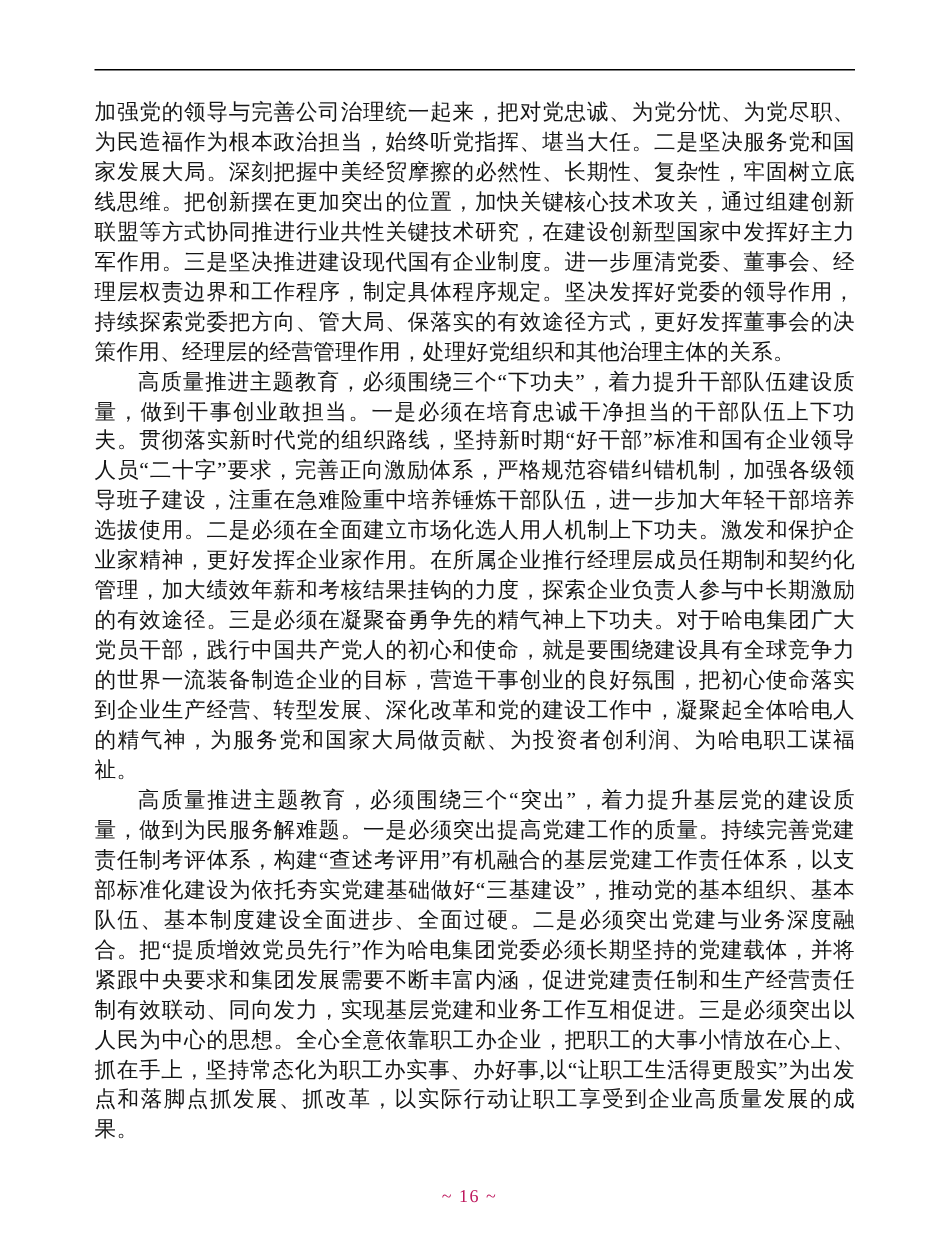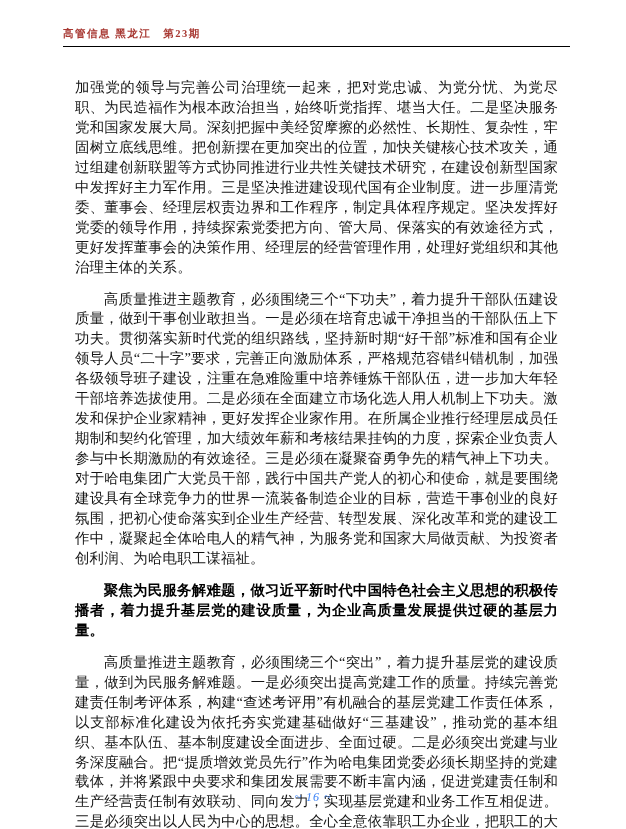--- a/index.html
+++ b/index.html
@@ -34,21 +34,21 @@
     top: 66px;
     left: 63px;
     width: 507px;
     font-size: 14.4px;
     line-height: 19.95px;
     color: #151515;
     text-align: justify;
     letter-spacing: 0.2px;
   }
   .body-text p {
-    margin: 12px;
+    margin: 0;
     padding: 0;
     text-indent: 2em;
   }
   .body-text p.no-indent { text-indent: 0; }
   .body-text p.bold {
     font-weight: bold;
     color: #000000;
     letter-spacing: 0;
   }
   .footer {
@@ -58,26 +58,22 @@
     width: 100%;
     text-align: center;
     font-size: 12px;
     letter-spacing: 1px;
   }
 </style>
 </head>
 <body>
 
 <div class="page">
-  <div class="header">
-    <span style="color: rgb(168, 56, 50);">高管信息 黑龙江　第23期</span>
-  </div>
   <div class="header-rule" style="border-top-color: rgb(0, 0, 0);"></div>
   <div class="body-text">
       <p class="no-indent">加强党的领导与完善公司治理统一起来，把对党忠诚、为党分忧、为党尽职、为民造福作为根本政治担当，始终听党指挥、堪当大任。二是坚决服务党和国家发展大局。深刻把握中美经贸摩擦的必然性、长期性、复杂性，牢固树立底线思维。把创新摆在更加突出的位置，加快关键核心技术攻关，通过组建创新联盟等方式协同推进行业共性关键技术研究，在建设创新型国家中发挥好主力军作用。三是坚决推进建设现代国有企业制度。进一步厘清党委、董事会、经理层权责边界和工作程序，制定具体程序规定。坚决发挥好党委的领导作用，持续探索党委把方向、管大局、保落实的有效途径方式，更好发挥董事会的决策作用、经理层的经营管理作用，处理好党组织和其他治理主体的关系。</p>
       <p class="">高质量推进主题教育，必须围绕三个“下功夫”，着力提升干部队伍建设质量，做到干事创业敢担当。一是必须在培育忠诚干净担当的干部队伍上下功夫。贯彻落实新时代党的组织路线，坚持新时期“好干部”标准和国有企业领导人员“二十字”要求，完善正向激励体系，严格规范容错纠错机制，加强各级领导班子建设，注重在急难险重中培养锤炼干部队伍，进一步加大年轻干部培养选拔使用。二是必须在全面建立市场化选人用人机制上下功夫。激发和保护企业家精神，更好发挥企业家作用。在所属企业推行经理层成员任期制和契约化管理，加大绩效年薪和考核结果挂钩的力度，探索企业负责人参与中长期激励的有效途径。三是必须在凝聚奋勇争先的精气神上下功夫。对于哈电集团广大党员干部，践行中国共产党人的初心和使命，就是要围绕建设具有全球竞争力的世界一流装备制造企业的目标，营造干事创业的良好氛围，把初心使命落实到企业生产经营、转型发展、深化改革和党的建设工作中，凝聚起全体哈电人的精气神，为服务党和国家大局做贡献、为投资者创利润、为哈电职工谋福祉。</p>
-      <p class="bold ">聚焦为民服务解难题，做习近平新时代中国特色社会主义思想的积极传播者，着力提升基层党的建设质量，为企业高质量发展提供过硬的基层力量。</p>
       <p class="">高质量推进主题教育，必须围绕三个“突出”，着力提升基层党的建设质量，做到为民服务解难题。一是必须突出提高党建工作的质量。持续完善党建责任制考评体系，构建“查述考评用”有机融合的基层党建工作责任体系，以支部标准化建设为依托夯实党建基础做好“三基建设”，推动党的基本组织、基本队伍、基本制度建设全面进步、全面过硬。二是必须突出党建与业务深度融合。把“提质增效党员先行”作为哈电集团党委必须长期坚持的党建载体，并将紧跟中央要求和集团发展需要不断丰富内涵，促进党建责任制和生产经营责任制有效联动、同向发力，实现基层党建和业务工作互相促进。三是必须突出以人民为中心的思想。全心全意依靠职工办企业，把职工的大事小情放在心上、抓在手上，坚持常态化为职工办实事、办好事,以“让职工生活得更殷实”为出发点和落脚点抓发展、抓改革，以实际行动让职工享受到企业高质量发展的成果。</p>
     </div>
   <div class="footer">
-    <span style="color: #3b82f6; font-style: italic;">~ 16 ~</span>
+    <span style="color: #be185d;">~ 16 ~</span>
   </div>
 </div>
 
 </body></html>

